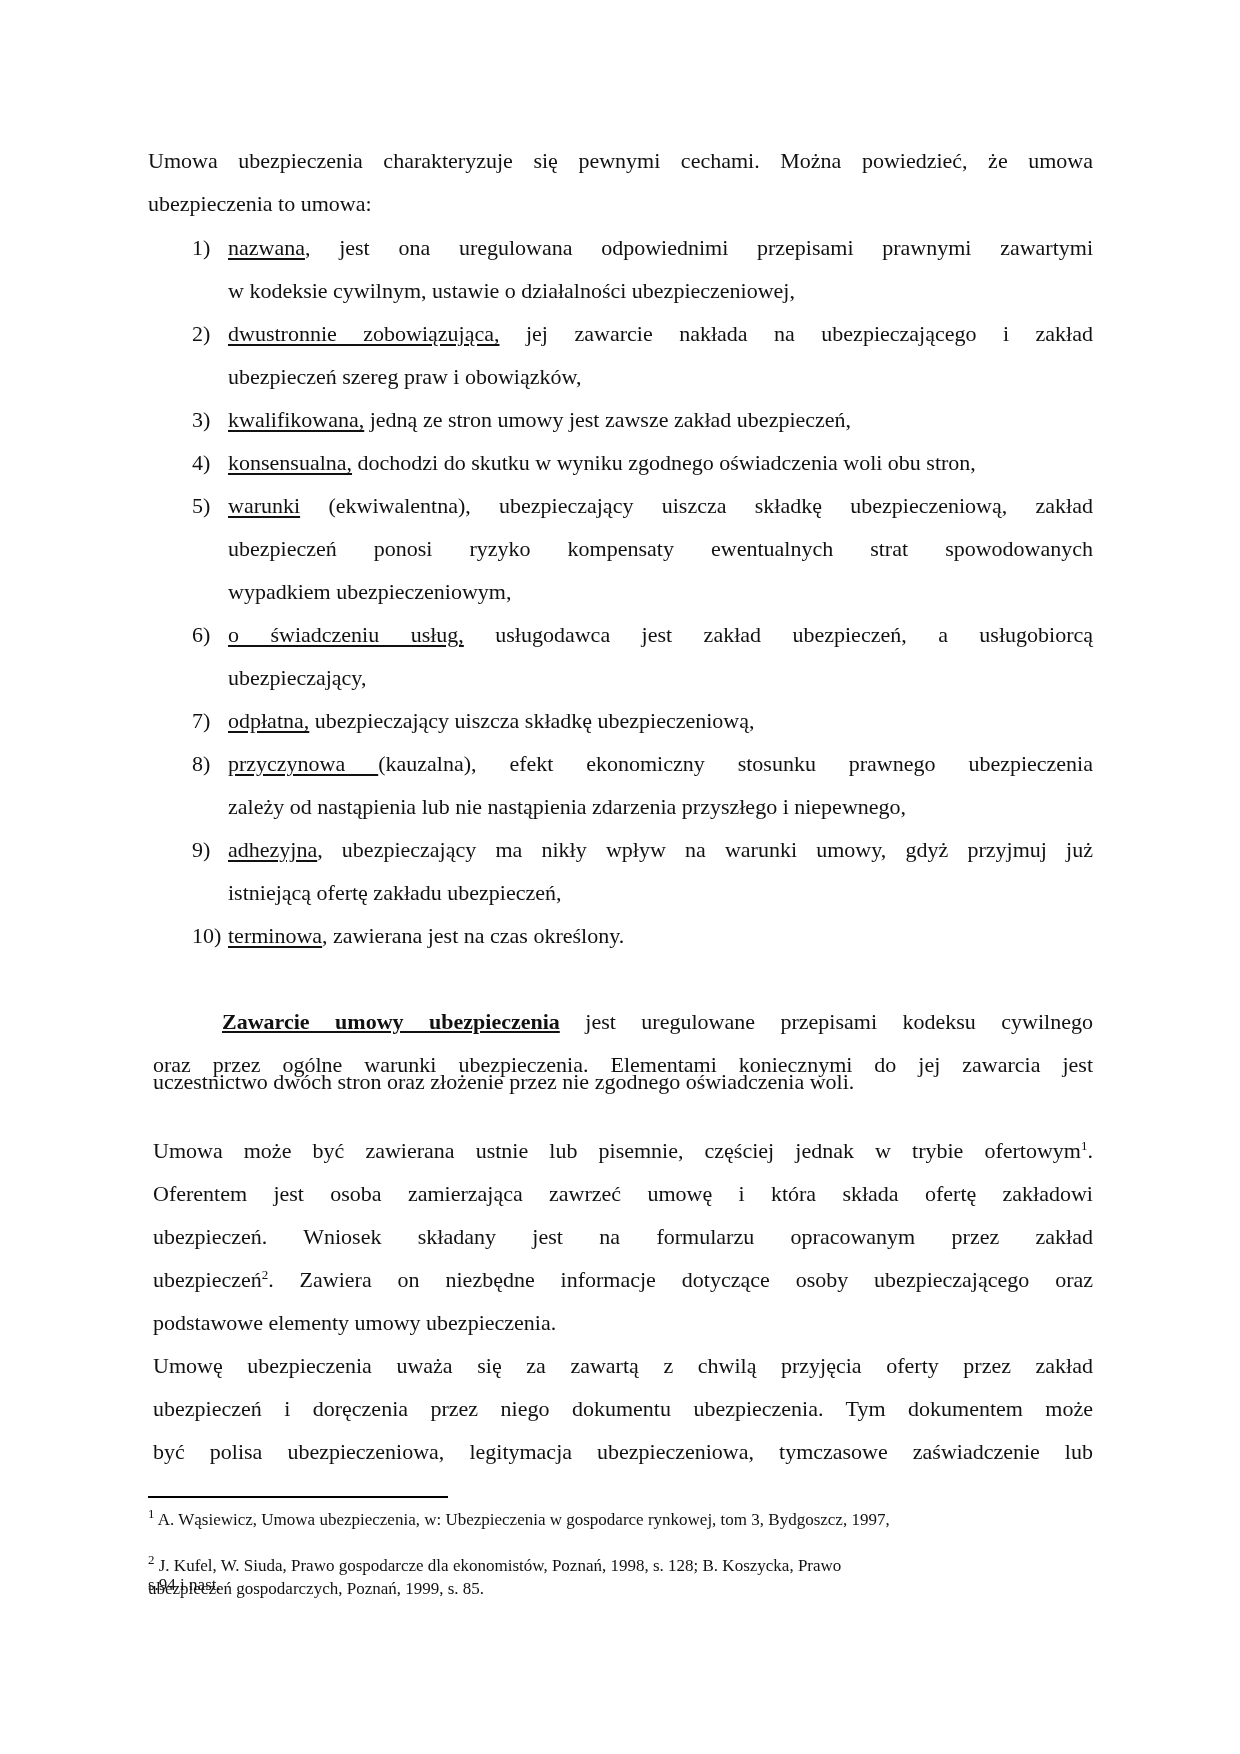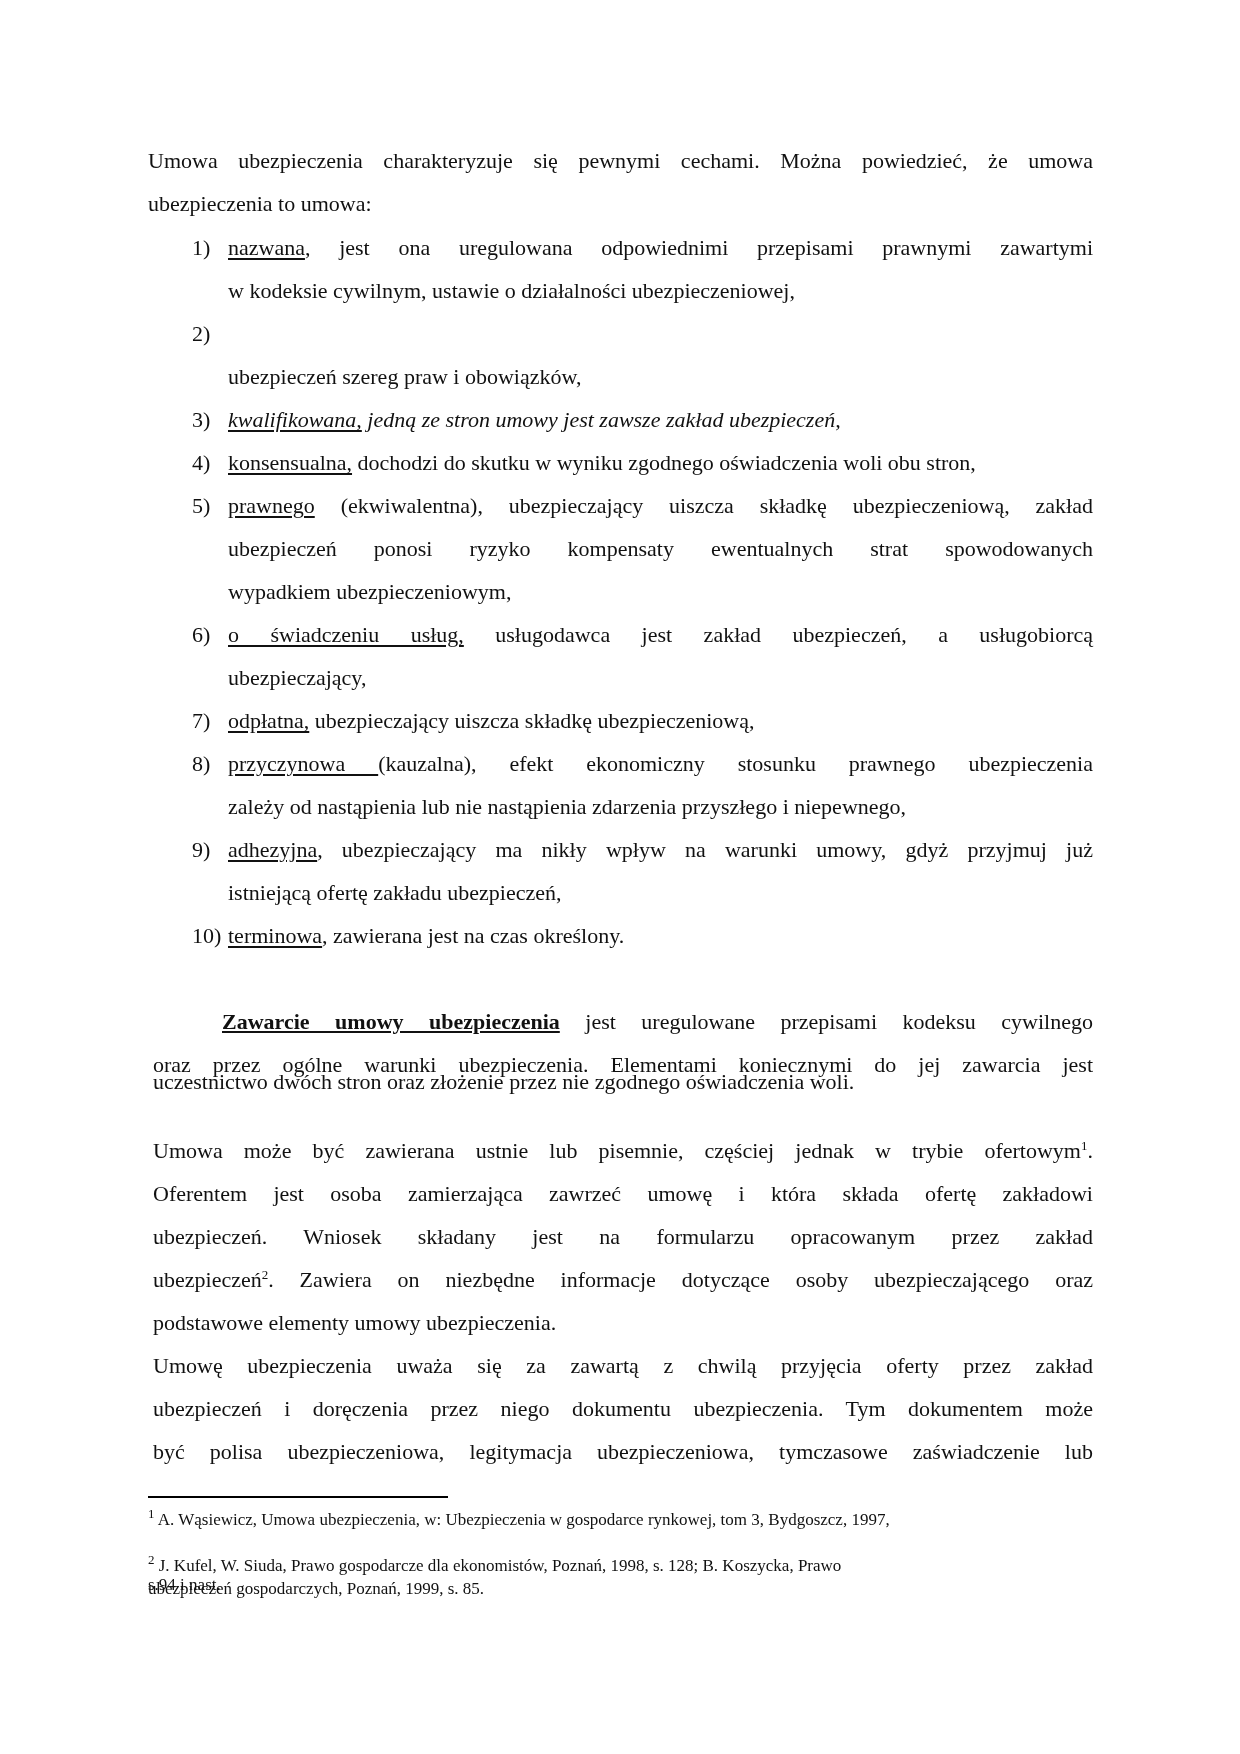--- a/index.html
+++ b/index.html
@@ -21,30 +21,31 @@
 <div class="page">
 
   <div class="line just" style="left:148px; top:146px; width:945px;">Umowa ubezpieczenia charakteryzuje się pewnymi cechami. Można powiedzieć, że umowa</div>
   <div class="line" style="left:148px; top:189px;">ubezpieczenia to umowa:</div>
 
   <div class="num" style="left:192px; top:233px;">1)</div>
   <div class="line just" style="left:228px; top:233px; width:865px;"><span class="u">nazwana</span><span>, jest ona uregulowana odpowiednimi przepisami prawnymi zawartymi</span></div>
   <div class="line" style="left:228px; top:276px;">w kodeksie cywilnym, ustawie o działalności ubezpieczeniowej,</div>
 
   <div class="num" style="left:192px; top:319px;">2)</div>
+  <div class="line just" style="left:228px; top:319px; width:865px;"><span class="u">dwustronnie zobowiązująca,</span><span> jej zawarcie nakłada na ubezpieczającego i zakład</span></div>
   <div class="line" style="left:228px; top:362px;">ubezpieczeń szereg praw i obowiązków,</div>
 
   <div class="num" style="left:192px; top:405px;">3)</div>
-  <div class="line" style="left:228px; top:405px;font-style:italic;"><span class="u">kwalifikowana,</span><span> jedną ze stron umowy jest zawsze zakład ubezpieczeń,</span></div>
+  <div class="line" style="left:228px; top:405px;"><span class="u">kwalifikowana,</span><span> jedną ze stron umowy jest zawsze zakład ubezpieczeń,</span></div>
 
   <div class="num" style="left:192px; top:448px;">4)</div>
   <div class="line" style="left:228px; top:448px;"><span class="u">konsensualna,</span><span> dochodzi do skutku w wyniku zgodnego oświadczenia woli obu stron,</span></div>
 
   <div class="num" style="left:192px; top:491px;">5)</div>
-  <div class="line just" style="left:228px; top:491px; width:865px;"><span class="u">prawnego</span><span> (ekwiwalentna), ubezpieczający uiszcza składkę ubezpieczeniową, zakład</span></div>
+  <div class="line just" style="left:228px; top:491px; width:865px;"><span class="u">warunki</span><span> (ekwiwalentna), ubezpieczający uiszcza składkę ubezpieczeniową, zakład</span></div>
   <div class="line just" style="left:228px; top:534px; width:865px;">ubezpieczeń ponosi ryzyko kompensaty ewentualnych strat spowodowanych</div>
   <div class="line" style="left:228px; top:577px;">wypadkiem ubezpieczeniowym,</div>
 
   <div class="num" style="left:192px; top:620px;">6)</div>
   <div class="line just" style="left:228px; top:620px; width:865px;"><span class="u">o świadczeniu usług,</span><span> usługodawca jest zakład ubezpieczeń, a usługobiorcą</span></div>
   <div class="line" style="left:228px; top:663px;">ubezpieczający,</div>
 
   <div class="num" style="left:192px; top:706px;">7)</div>
   <div class="line" style="left:228px; top:706px;"><span class="u">odpłatna,</span><span> ubezpieczający uiszcza składkę ubezpieczeniową,</span></div>
 

